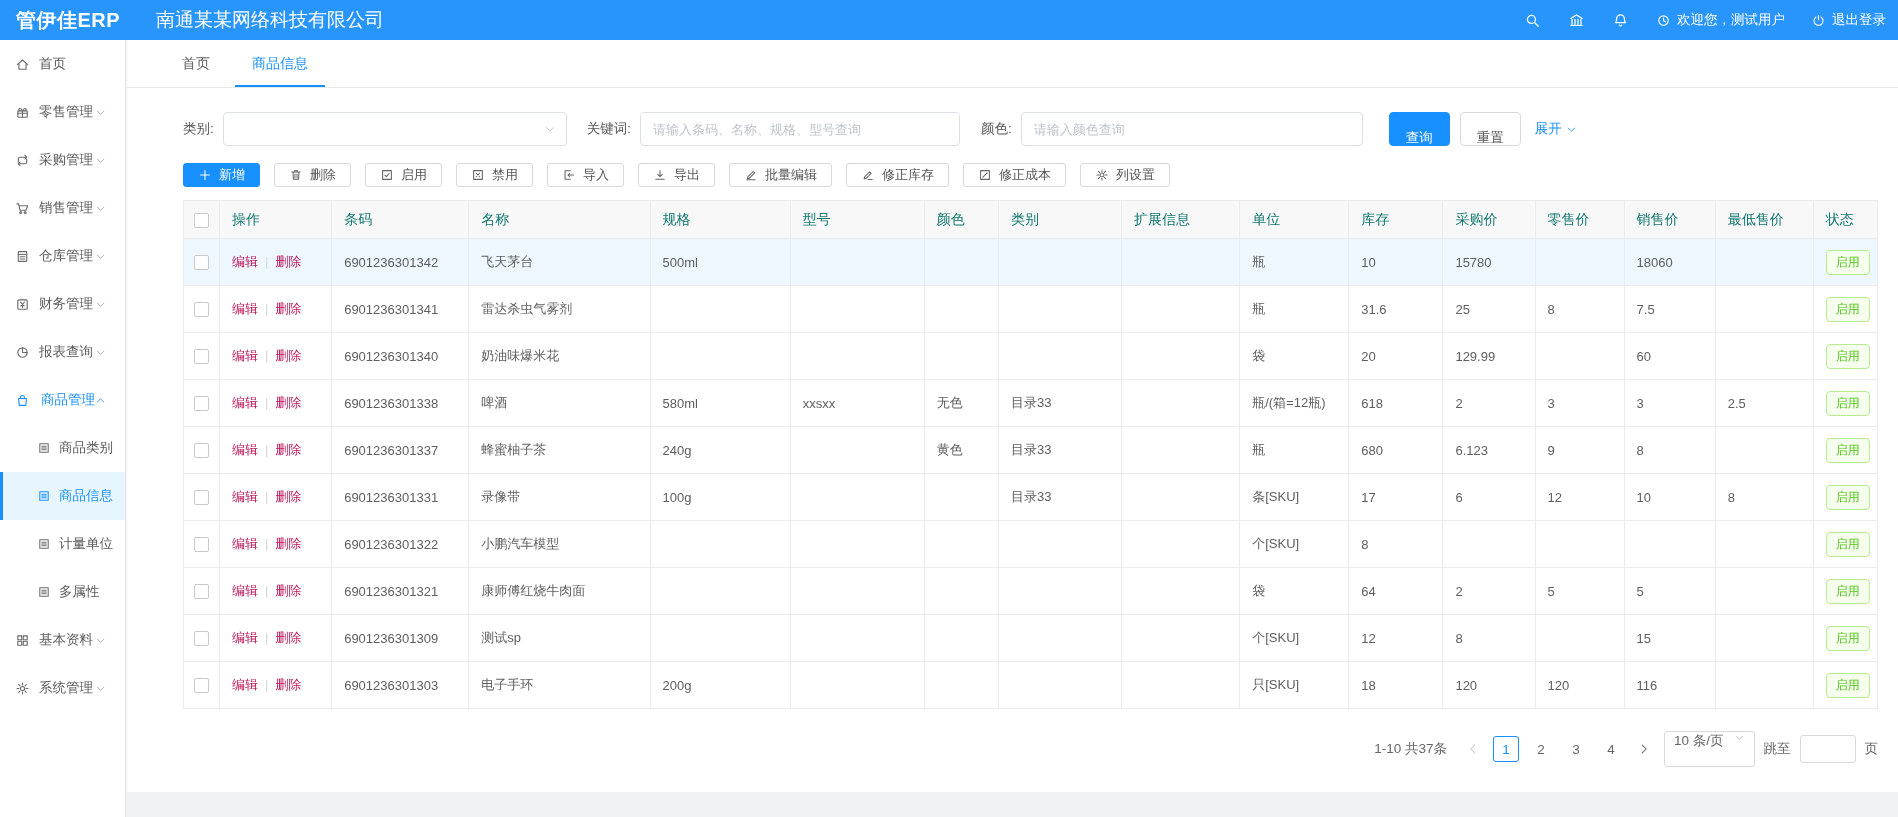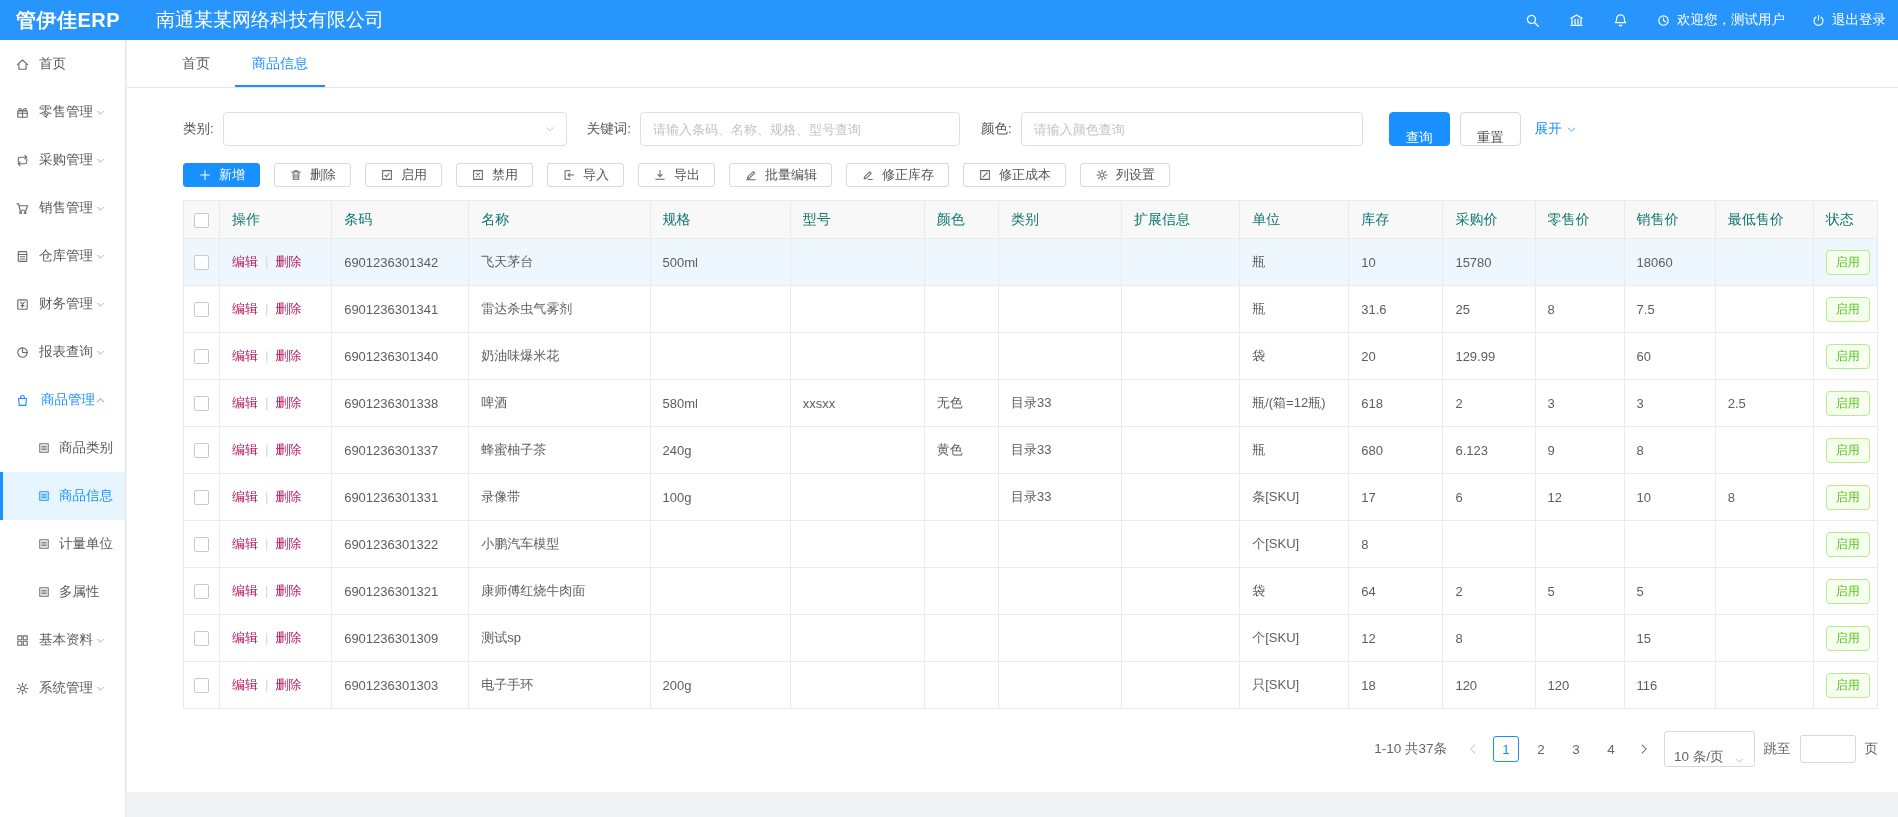--- a/index.html
+++ b/index.html
@@ -78,21 +78,21 @@
   .op-sep { color:#d8d8d8; margin:0 7px; }
   .badge { display:inline-block; padding:3px 9px; font-size:12px; color:#52c41a; background:#f6ffed; border:1px solid #b7eb8f; border-radius:4px; cursor:pointer; }
 
   
   .pagination { margin-top:22px; display:flex; align-items:center; justify-content:flex-end; gap:9px; color:#666; font-size:13.5px; padding-bottom:30px; }
   .pg-total { margin-right:6px; }
   .pg-arrow { font-size:14px; color:#666; cursor:pointer; padding:0 4px; }
   .pg-arrow.disabled { color:#c9c9c9; cursor:default; }
   .pg-num { min-width:26px; height:26px; display:inline-flex; align-items:center; justify-content:center; border-radius:3px; cursor:pointer; }
   .pg-num.current { border:1px solid #1890ff; color:#1890ff; background:#fff; }
-  .pg-size { height:36px; border:1px solid #d9d9d9; border-radius:3px; display:inline-flex; align-items:flex-end; gap:10px; padding:0 9px; color:#666; cursor:pointer; }
+  .pg-size { height:36px; border:1px solid #d9d9d9; border-radius:3px; display:inline-flex; align-items:flex-start; gap:10px; padding:0 9px; color:#666; cursor:pointer; }
   .pg-size .icon { font-size:11px; color:#b0b0b0; }
   .pg-jump-input { width:56px; height:28px; border:1px solid #d9d9d9; border-radius:3px; outline:none; padding:0 6px; }
 </style>
 </head>
 <body>
 
 <header class="top-header">
   <div class="logo">管伊佳ERP</div>
   <div class="company">南通某某网络科技有限公司</div>
   <div class="hspacer"></div>

